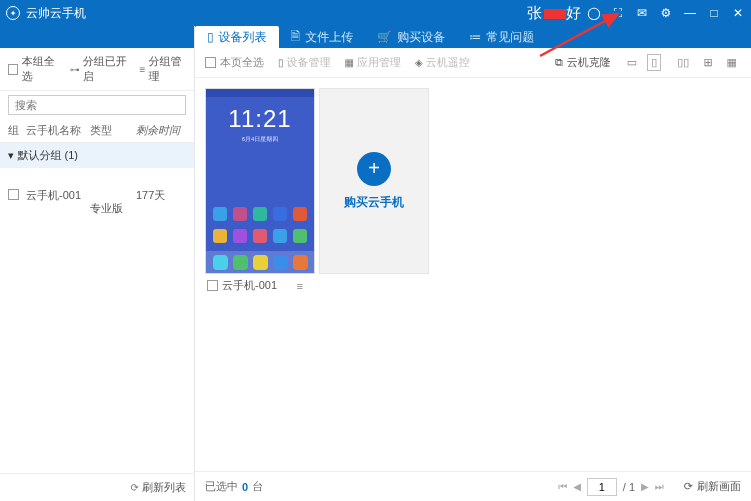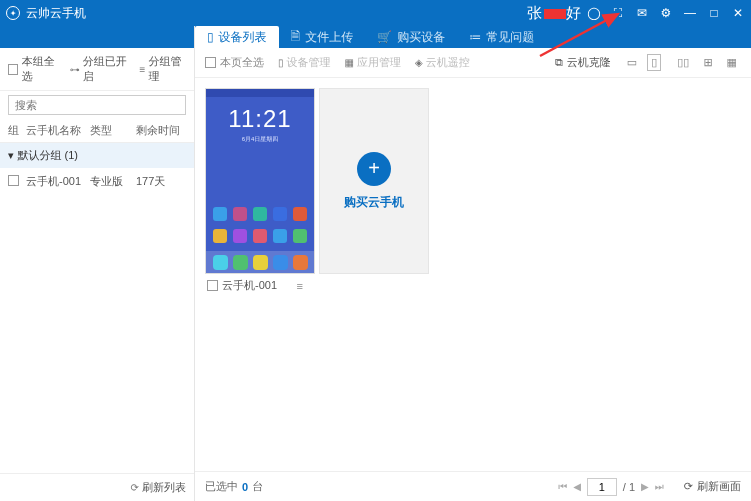--- a/index.html
+++ b/index.html
@@ -26,26 +26,26 @@
 .chk { display: inline-flex; align-items: center; gap: 4px; }
 .chk .box { width: 11px; height: 11px; border: 1px solid #999; display: inline-block; }
 .iconlink { display: inline-flex; align-items: center; gap: 3px; cursor: pointer; }
 .iconlink .ico { font-size: 10px; color: #777; }
 .search { margin: 4px 8px; }
 .search input { width: 100%; height: 20px; border: 1px solid #ccc; font-size: 11px; padding: 0 6px; color: #888; }
 .head-row { display: flex; font-size: 11px; color: #666; padding: 4px 8px; border-bottom: 1px solid #eee; }
 .head-row .c1 { width: 18px; }
 .head-row .c2 { flex: 1; }
 .head-row .c3 { width: 46px; }
-.head-row .c4 { width: 50px; }
+.head-row .c4 { width: 50px; font-style: italic; }
 .group-row { background: #eaf3fb; font-size: 11px; color: #333; padding: 5px 8px; display: flex; align-items: center; gap: 4px; cursor: pointer; }
 .phone-row { display: flex; font-size: 11px; color: #555; padding: 6px 8px; align-items: center; }
 .phone-row .c1 { width: 18px; }
 .phone-row .c2 { flex: 1; }
-.phone-row .c3 { width: 46px; }
+.phone-row .c3 { width: 46px; margin-top: 27px; }
 .phone-row .c4 { width: 50px; }
 .sidebar .filler { flex: 1; }
 .side-footer { border-top: 1px solid #eee; padding: 6px 8px; display: flex; justify-content: flex-end; font-size: 11px; color: #555; }
 
 
 .main { flex: 1; display: flex; flex-direction: column; min-width: 0; }
 .tabs { height: 22px; background: #0a6fc2; display: flex; align-items: flex-end; padding-left: 0; }
 .tab { height: 22px; display: flex; align-items: center; gap: 5px; color: #cfe5f6; font-size: 12px; padding: 0 12px; cursor: pointer; }
 .tab.active { background: #fff; color: #0a6fc2; border-radius: 2px 2px 0 0; }
 .tab .tico { font-size: 12px; }

